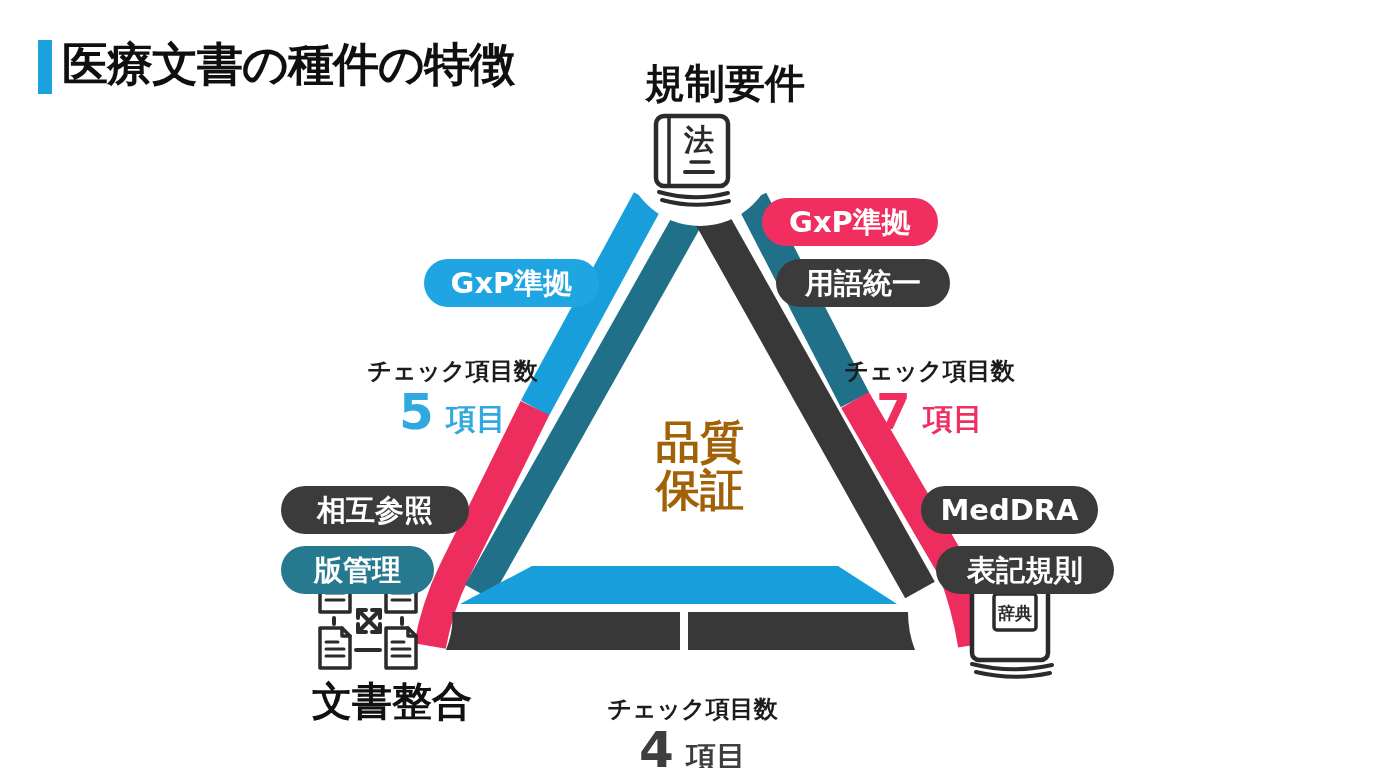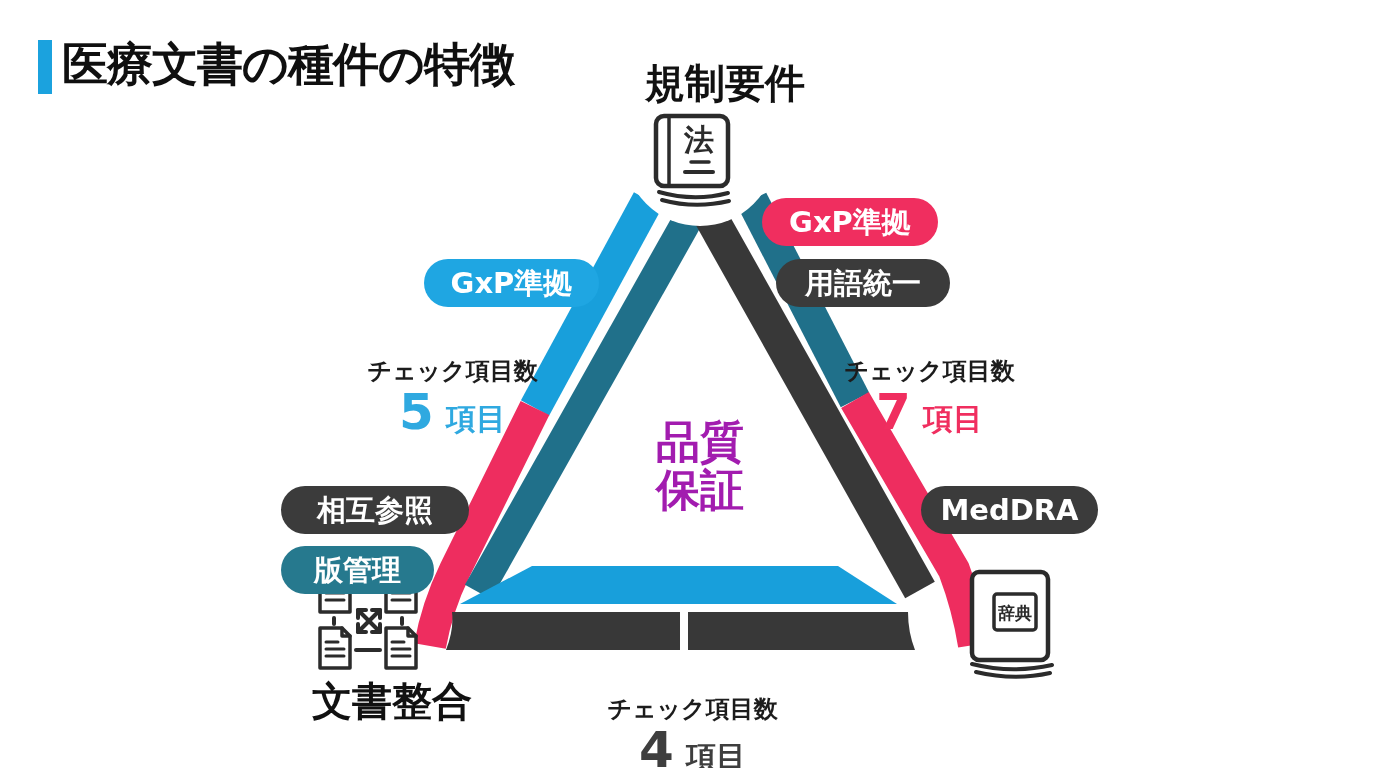--- a/index.html
+++ b/index.html
@@ -12,21 +12,21 @@
   .title-text{left:62px;top:34px;font-size:46px;font-weight:900;letter-spacing:-1px;color:#0f0f0f;white-space:nowrap;}
 
   
   .vertex-label{font-weight:900;color:#111;text-align:right;white-space:nowrap;}
   .vertex-top{left:595px;top:56px;width:210px;font-size:40px;}
   .vertex-bl{left:288px;top:674px;width:184px;font-size:40px;}
   .vertex-br{left:910px;top:680px;width:184px;font-size:40px;}
 
   
   .center-label{left:595px;top:418px;width:210px;text-align:center;
-                font-size:44px;font-weight:900;line-height:1.1;color:#a21caf;}
+                font-size:44px;font-weight:900;line-height:1.1;color:#a16207;}
 
   
   .pill{height:48px;line-height:48px;border-radius:25px;color:#fff;text-align:center;
         font-size:29px;font-weight:600;white-space:nowrap;margin-top:40px;}
   .pill-blue{background:#1fa6e2;}
   .pill-pink{background:#f02e5f;}
   .pill-dark{background:#3b3b3b;}
   .pill-teal{background:#26798e;}
   .p-gxp-left{left:424px;top:219px;width:175px;}
   .p-gxp-right{left:762px;top:158px;width:176px;}
@@ -142,20 +142,21 @@
     <div>品質</div>
     <div>保証</div>
   </div>
 
   <div class="abs pill pill-blue p-gxp-left">GxP準拠</div>
   <div class="abs pill pill-pink p-gxp-right">GxP準拠</div>
   <div class="abs pill pill-dark p-audit">用語統一</div>
   <div class="abs pill pill-dark p-crossref">相互参照</div>
   <div class="abs pill pill-teal p-version">版管理</div>
   <div class="abs pill pill-dark p-meddra">MedDRA</div>
+  <div class="abs pill pill-dark p-notation">表記規則</div>
 
   <div class="abs check check-left">
     <div class="lbl">チェック項目数</div>
     <div class="val">
       <span class="num">5</span>
       <span class="unit">項目</span>
     </div>
   </div>
   <div class="abs check check-right">
     <div class="lbl">チェック項目数</div>

